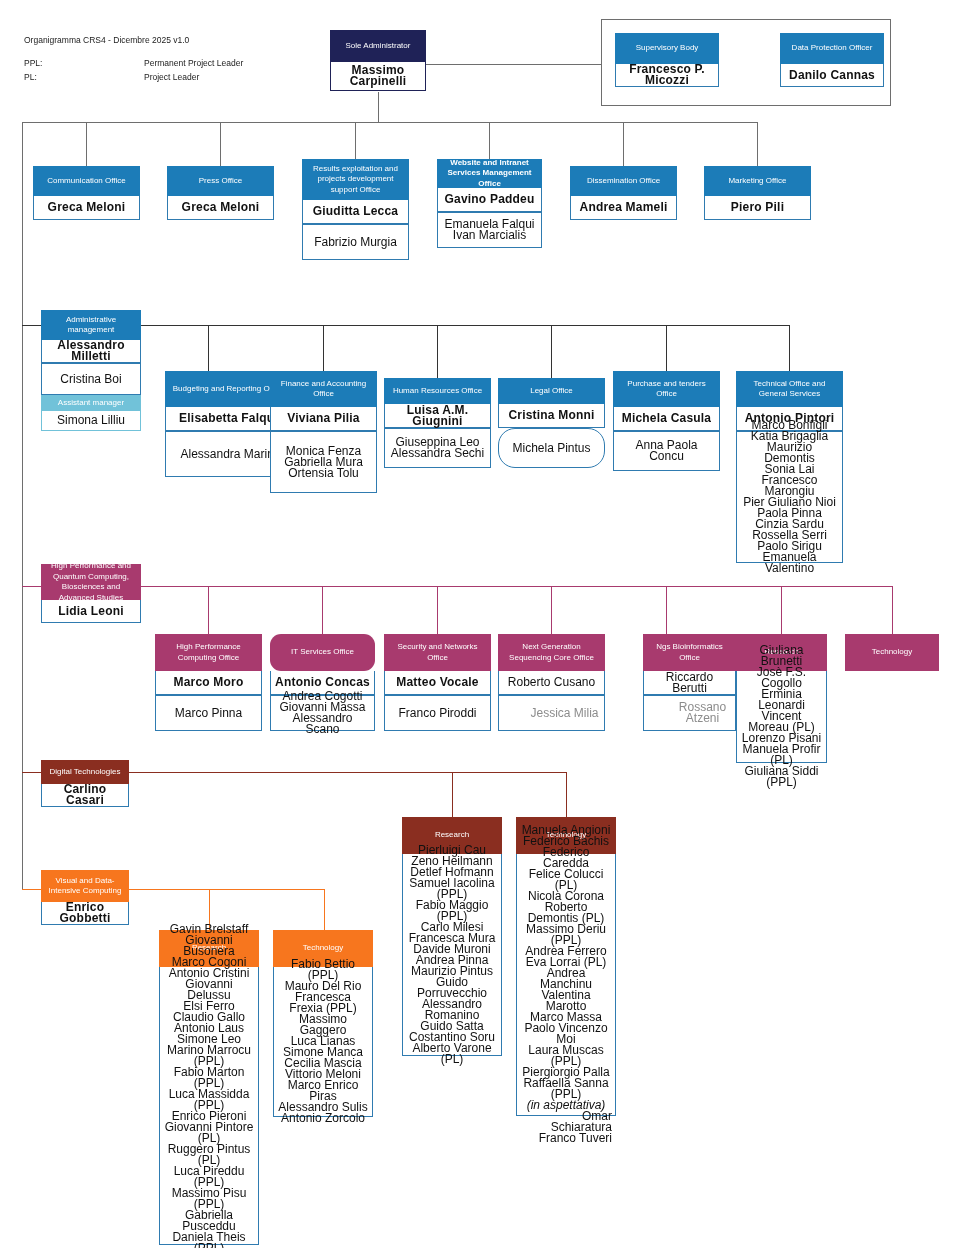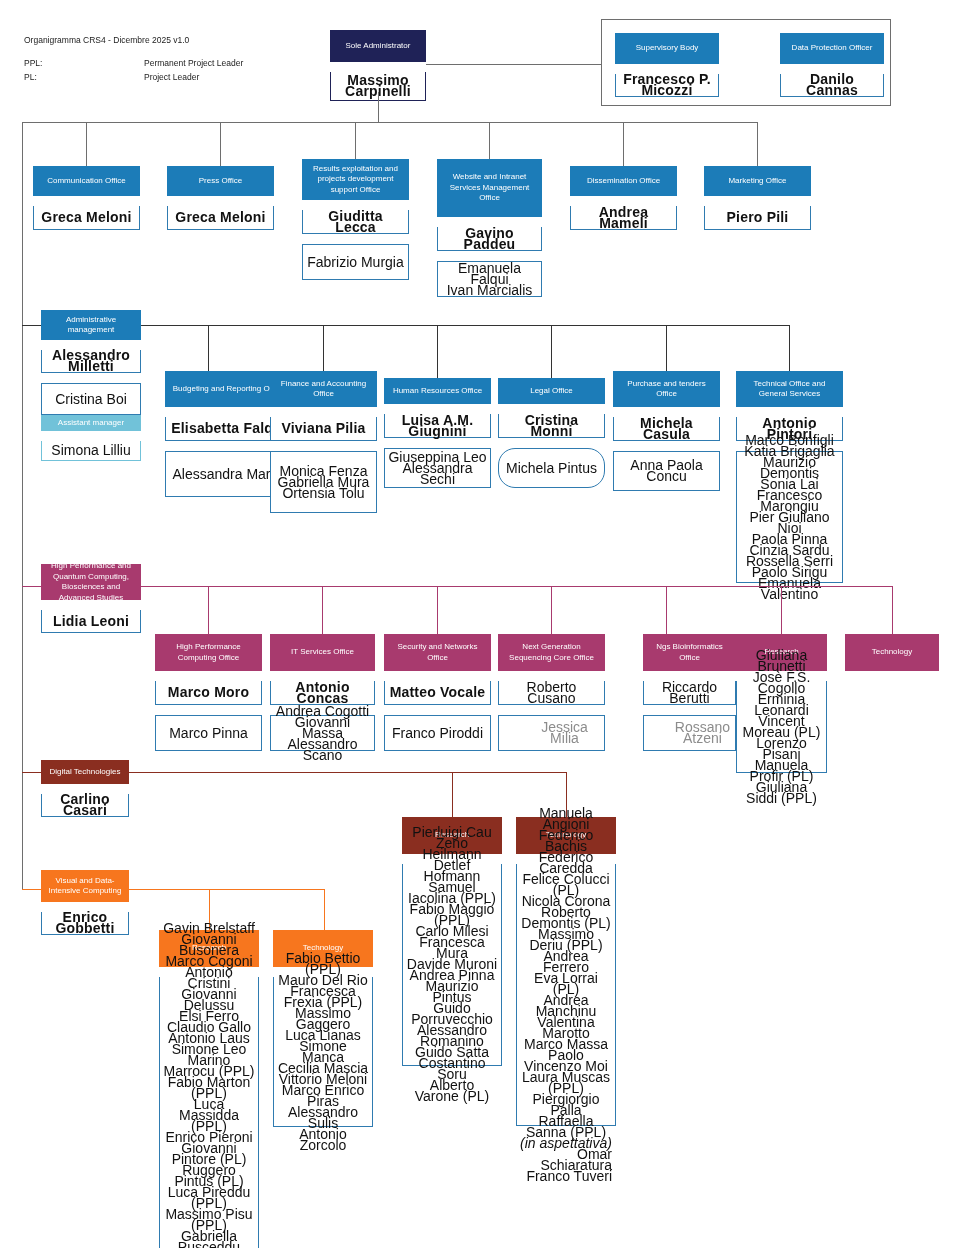--- a/index.html
+++ b/index.html
@@ -20,26 +20,25 @@
     line-height:10.5px;
     padding:4px 3px;
     display:flex;align-items:center;justify-content:center;
   }
   .cell{
     box-sizing:border-box;
     background:#ffffff;
     border:1px solid #2f7bb0;
     border-top:none;
     text-align:center;
-    font-size:14px;
+    font-size:12px;
     line-height:11px;
     padding:5px 3px;
     display:flex;align-items:center;justify-content:center;
     color:#111;
-    margin-top:10px;
   }
   .cell.lead{font-weight:bold;letter-spacing:.2px;}
   .cell.list{font-weight:normal;white-space:pre-line;}
   .cell.muted{color:#8c8c8c;padding-left:29px;}
   .cell.sep{border-top:1px solid #2f7bb0;}
 
   
   .c-navy .hdr{background:#1f2257;}
   .c-blue .hdr{background:#1c7cb8;}
   .c-magenta .hdr{background:#a83a6e;}
@@ -121,21 +120,21 @@
     <div class="cell lead" style="height:24px;">Greca Meloni</div>
   </div>
 
   <div class="node c-blue" style="left:302px;top:159px;width:107px;">
     <div class="hdr" style="height:41px;">Results exploitation and projects development support Office</div>
     <div class="cell lead" style="height:24px;">Giuditta  Lecca</div>
     <div class="cell list sep" style="height:36px;">Fabrizio  Murgia</div>
   </div>
 
   <div class="node c-blue" style="left:437px;top:159px;width:105px;">
-    <div class="hdr" style="height:58px;">Website and Intranet Services Management Office</div>
+    <div class="hdr" style="height:29px;font-weight:bold;">Website and Intranet Services Management Office</div>
     <div class="cell lead" style="height:24px;">Gavino  Paddeu</div>
     <div class="cell list sep" style="height:36px;">Emanuela Falqui
 Ivan Marcialis</div>
   </div>
 
   <div class="node c-blue" style="left:570px;top:166px;width:107px;">
     <div class="hdr" style="height:30px;">Dissemination Office</div>
     <div class="cell lead" style="height:24px;">Andrea Mameli</div>
   </div>
 
@@ -229,21 +228,21 @@
   <div class="ln v k-magenta" style="left:781px;top:586px;height:48px;"></div>
   <div class="ln v k-magenta" style="left:892px;top:586px;height:48px;"></div>
 
   <div class="node c-magenta" style="left:155px;top:634px;width:107px;">
     <div class="hdr" style="height:37px;">High Performance Computing Office</div>
     <div class="cell lead" style="height:24px;">Marco  Moro</div>
     <div class="cell list sep" style="height:36px;">Marco Pinna</div>
   </div>
 
   <div class="node c-magenta" style="left:270px;top:634px;width:105px;">
-    <div class="hdr" style="height:37px;">IT Services Office</div>
+    <div class="hdr" style="height:37px;border-radius:11px;">IT Services Office</div>
     <div class="cell lead" style="height:24px;">Antonio  Concas</div>
     <div class="cell list sep" style="height:36px;">Andrea Cogotti
 Giovanni Massa
 Alessandro Scano</div>
   </div>
 
   <div class="node c-magenta" style="left:384px;top:634px;width:107px;">
     <div class="hdr" style="height:37px;">Security and Networks Office</div>
     <div class="cell lead" style="height:24px;">Matteo  Vocale</div>
     <div class="cell list sep" style="height:36px;">Franco  Piroddi</div>

